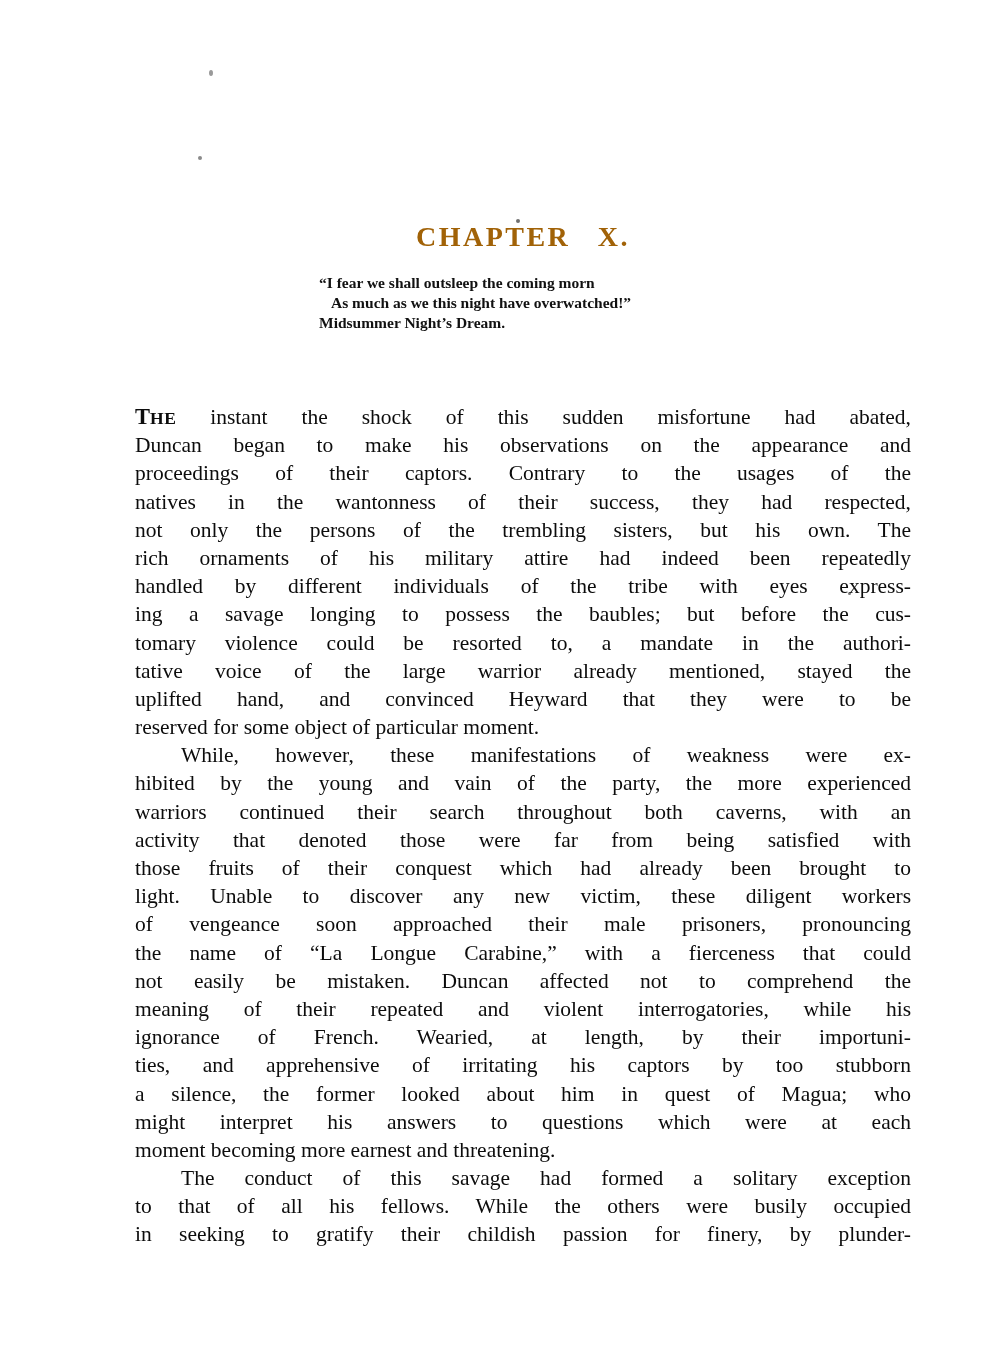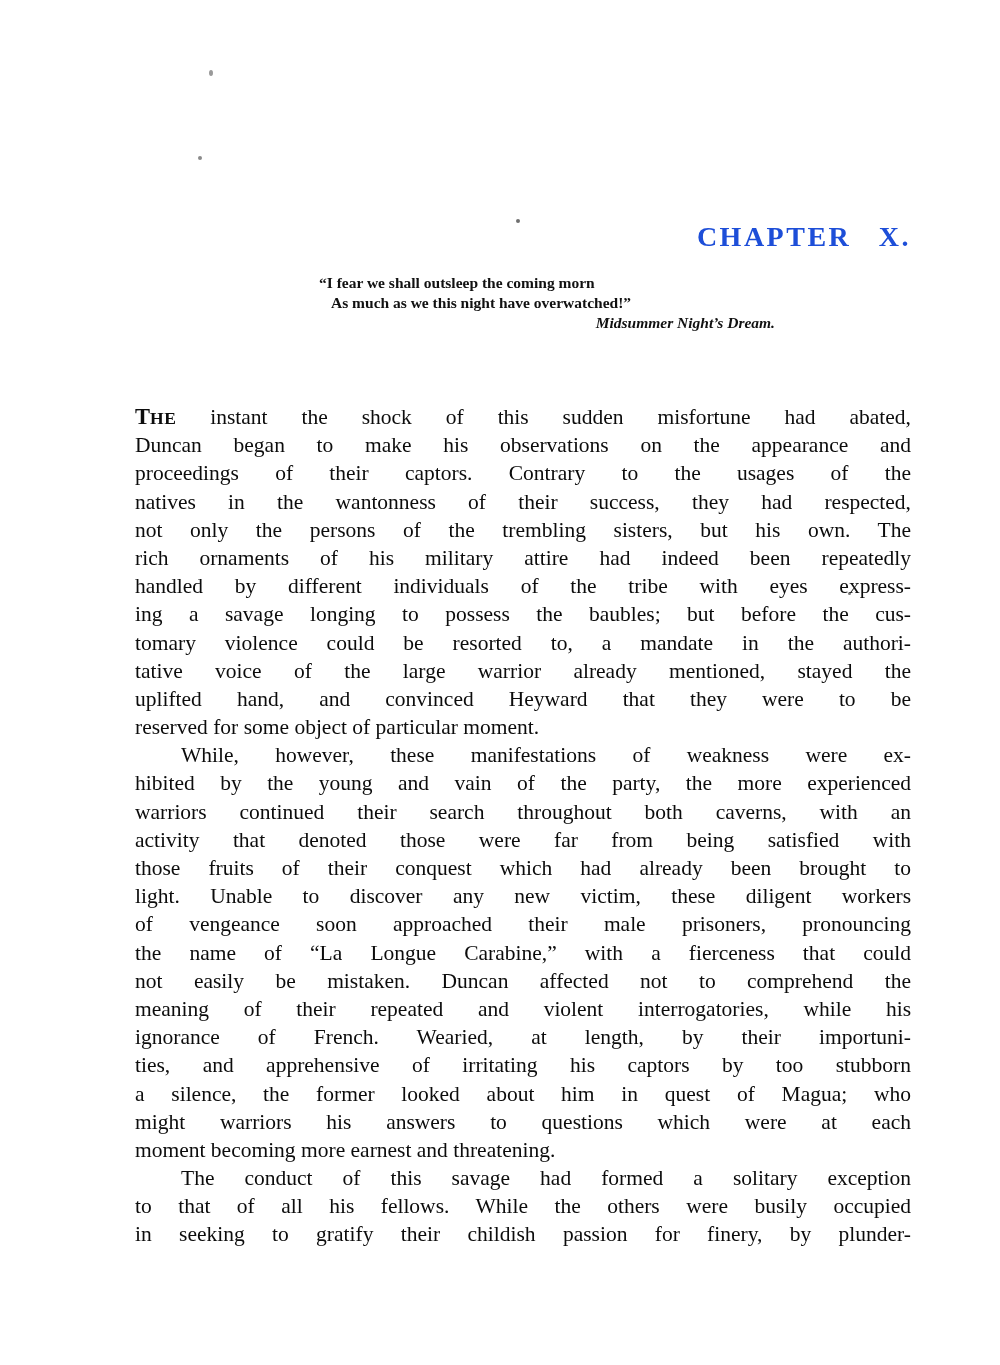--- a/index.html
+++ b/index.html
@@ -19,41 +19,40 @@
     position: absolute;
     inset: 0;
     background: #ffffff;
   }
   .chapter {
     position: absolute;
     top: 221px;
     left: 135px;
     width: 776px;
     margin: 0;
-    text-align: right;
+    text-align: center;
     font-size: 28px;
     font-weight: 700;
     letter-spacing: 2.5px;
     word-spacing: 18px;
-    color: #1d4ed8;
+    color: #a16207;
   }
   .epigraph {
     position: absolute;
     top: 273px;
     left: 319px;
     width: 458px;
     font-size: 15.5px;
     font-weight: 700;
     line-height: 20px;
     color: #111;
   }
   .ep-line2 { padding-left: 12px; }
   .ep-attr {
-    text-align: right;
-    font-style: italic;
+    text-align: left;
     padding-right: 2px;
   }
   .body-block {
     position: absolute;
     top: 356px;
     left: 135px;
     width: 776px;
     font-size: 21.5px;
     color: #0c0c0c;
     margin-top: 47px;
@@ -131,21 +130,21 @@
         <div class="line">activity that denoted those were far from being satisfied with</div>
         <div class="line">those fruits of their conquest which had already been brought to</div>
         <div class="line">light.  Unable to discover any new victim, these diligent workers</div>
         <div class="line">of vengeance soon approached their male prisoners, pronouncing</div>
         <div class="line">the name of “La Longue Carabine,” with a fierceness that could</div>
         <div class="line">not easily be mistaken.  Duncan affected not to comprehend the</div>
         <div class="line">meaning of their repeated and violent interrogatories, while his</div>
         <div class="line">ignorance of French.  Wearied, at length, by their importuni-</div>
         <div class="line">ties, and apprehensive of irritating his captors by too stubborn</div>
         <div class="line">a silence, the former looked about him in quest of Magua; who</div>
-        <div class="line">might warriors his answers to questions which were at each</div>
+        <div class="line">might interpret his answers to questions which were at each</div>
         <div class="line last">moment becoming more earnest and threatening.</div>
       </div>
     <div class="paragraph">
         <div class="line first-indent">The conduct of this savage had formed a solitary exception</div>
         <div class="line">to that of all his fellows.  While the others were busily occupied</div>
         <div class="line">in seeking to gratify their childish passion for finery, by plunder-</div>
       </div>
   </div>
 
 

